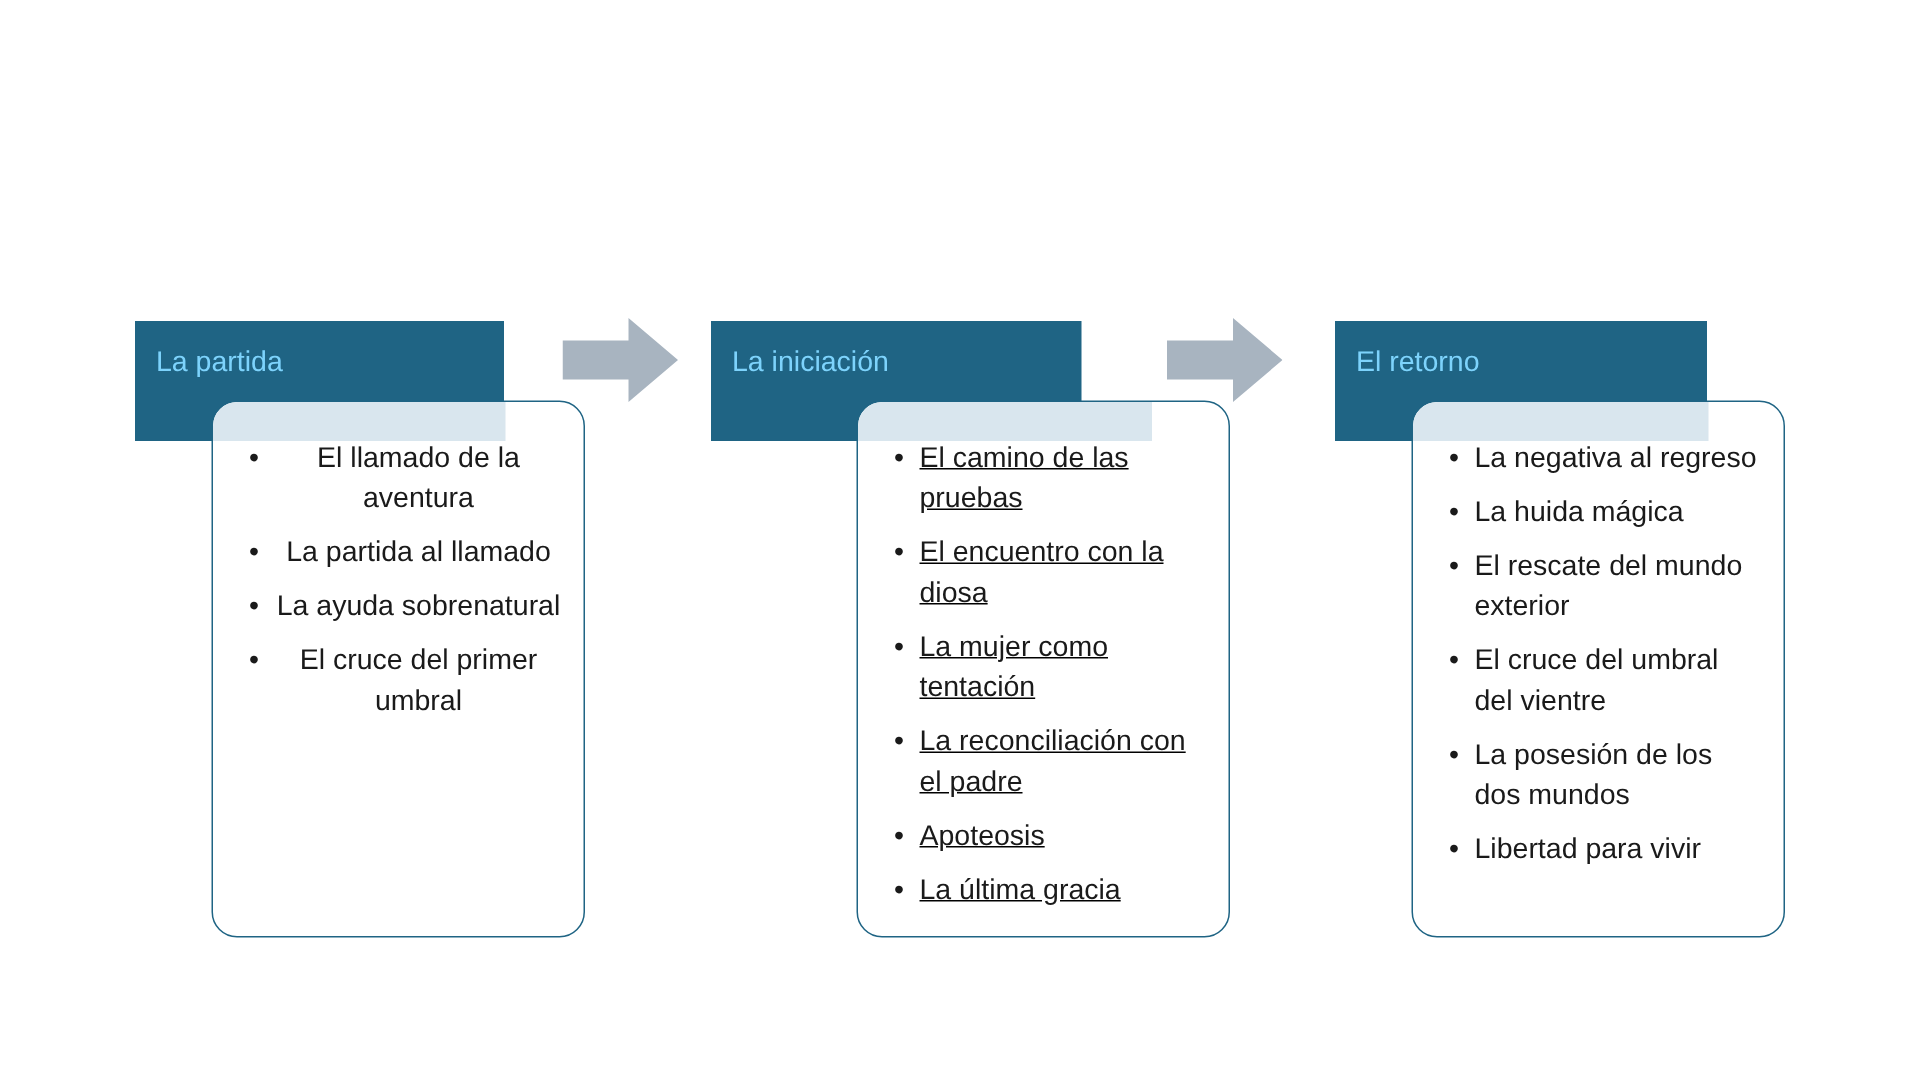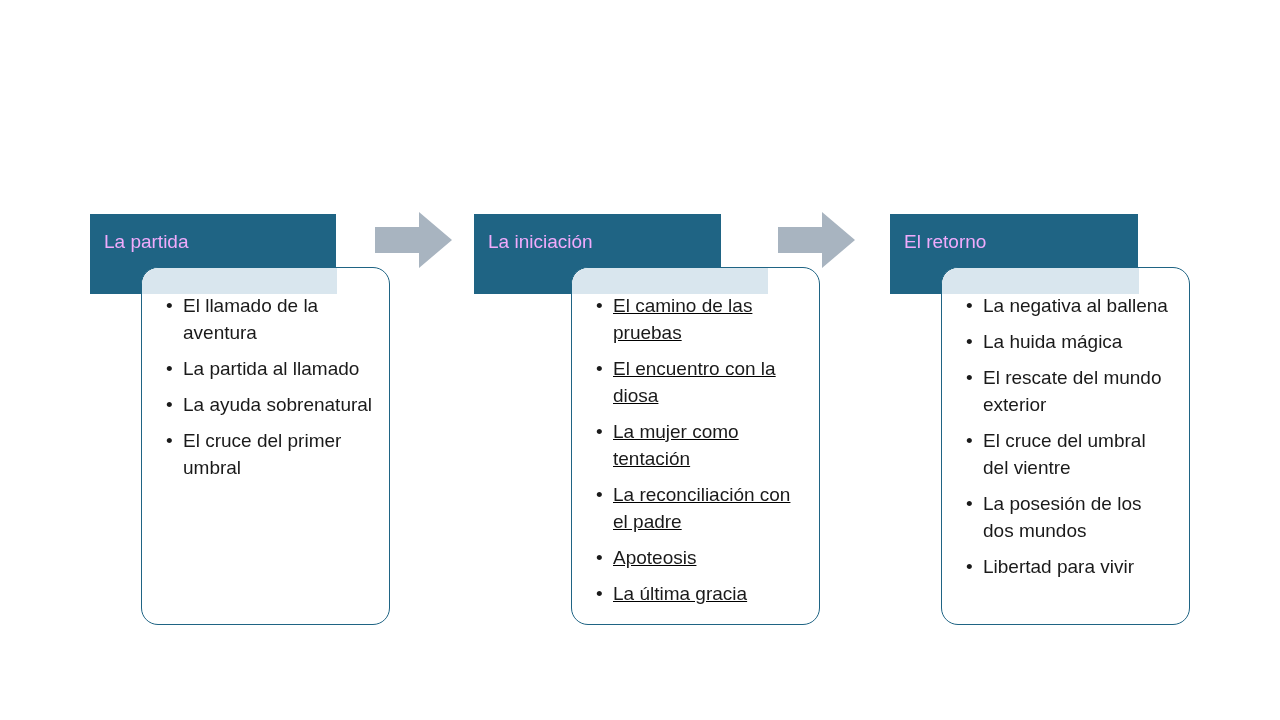--- a/index.html
+++ b/index.html
@@ -13,21 +13,21 @@
     width: 1280px;
     height: 720px;
     background: #ffffff;
     overflow: hidden;
   }
   .stage-header {
     position: absolute;
     top: 214px;
     height: 80px;
     background: #1f6484;
-    color: #f0abfc;
+    color: #7dd3fc;
     font-size: 19px;
     box-sizing: border-box;
     padding: 17px 14px 0 14px;
     z-index: 1;
   }
   .stage-body {
     position: absolute;
     top: 267px;
     width: 249px;
     height: 358px;
@@ -72,21 +72,21 @@
     position: absolute;
     top: 212px;
     width: 77px;
     height: 56px;
     z-index: 0;
   }
   
   .h1 { left: 90px;  width: 246px; }
   .h2 { left: 474px; width: 247px; }
   .h3 { left: 890px; width: 248px; }
-  .b1 { left: 141px; }
+  .b1 { left: 141px; text-align: center; }
   .b2 { left: 571px; text-decoration: underline; }
   .b3 { left: 941px; }
   .t1 { width: 195px; }
   .t2 { width: 196px; }
   .t3 { width: 197px; }
   .a1 { left: 375px; }
   .a2 { left: 778px; }
 </style>
 </head>
 <body>
@@ -128,21 +128,21 @@
   <svg class="flow-arrow a2" viewBox="0 0 77 56">
     <polygon points="0,15 44,15 44,0 77,28 44,56 44,41 0,41" fill="#a8b4c0"></polygon>
   </svg>
 
   <div class="stage-header h3">
     <span>El retorno</span>
   </div>
   <div class="stage-body b3">
     <div class="overlap-tint t3"></div>
     <ul>
-      <li>La negativa al ballena</li>
+      <li>La negativa al regreso</li>
       <li>La huida mágica</li>
       <li>El rescate del mundo exterior</li>
       <li>El cruce del umbral del vientre</li>
       <li>La posesión de los dos mundos</li>
       <li>Libertad para vivir</li>
     </ul>
   </div>
 
 </div>
 

